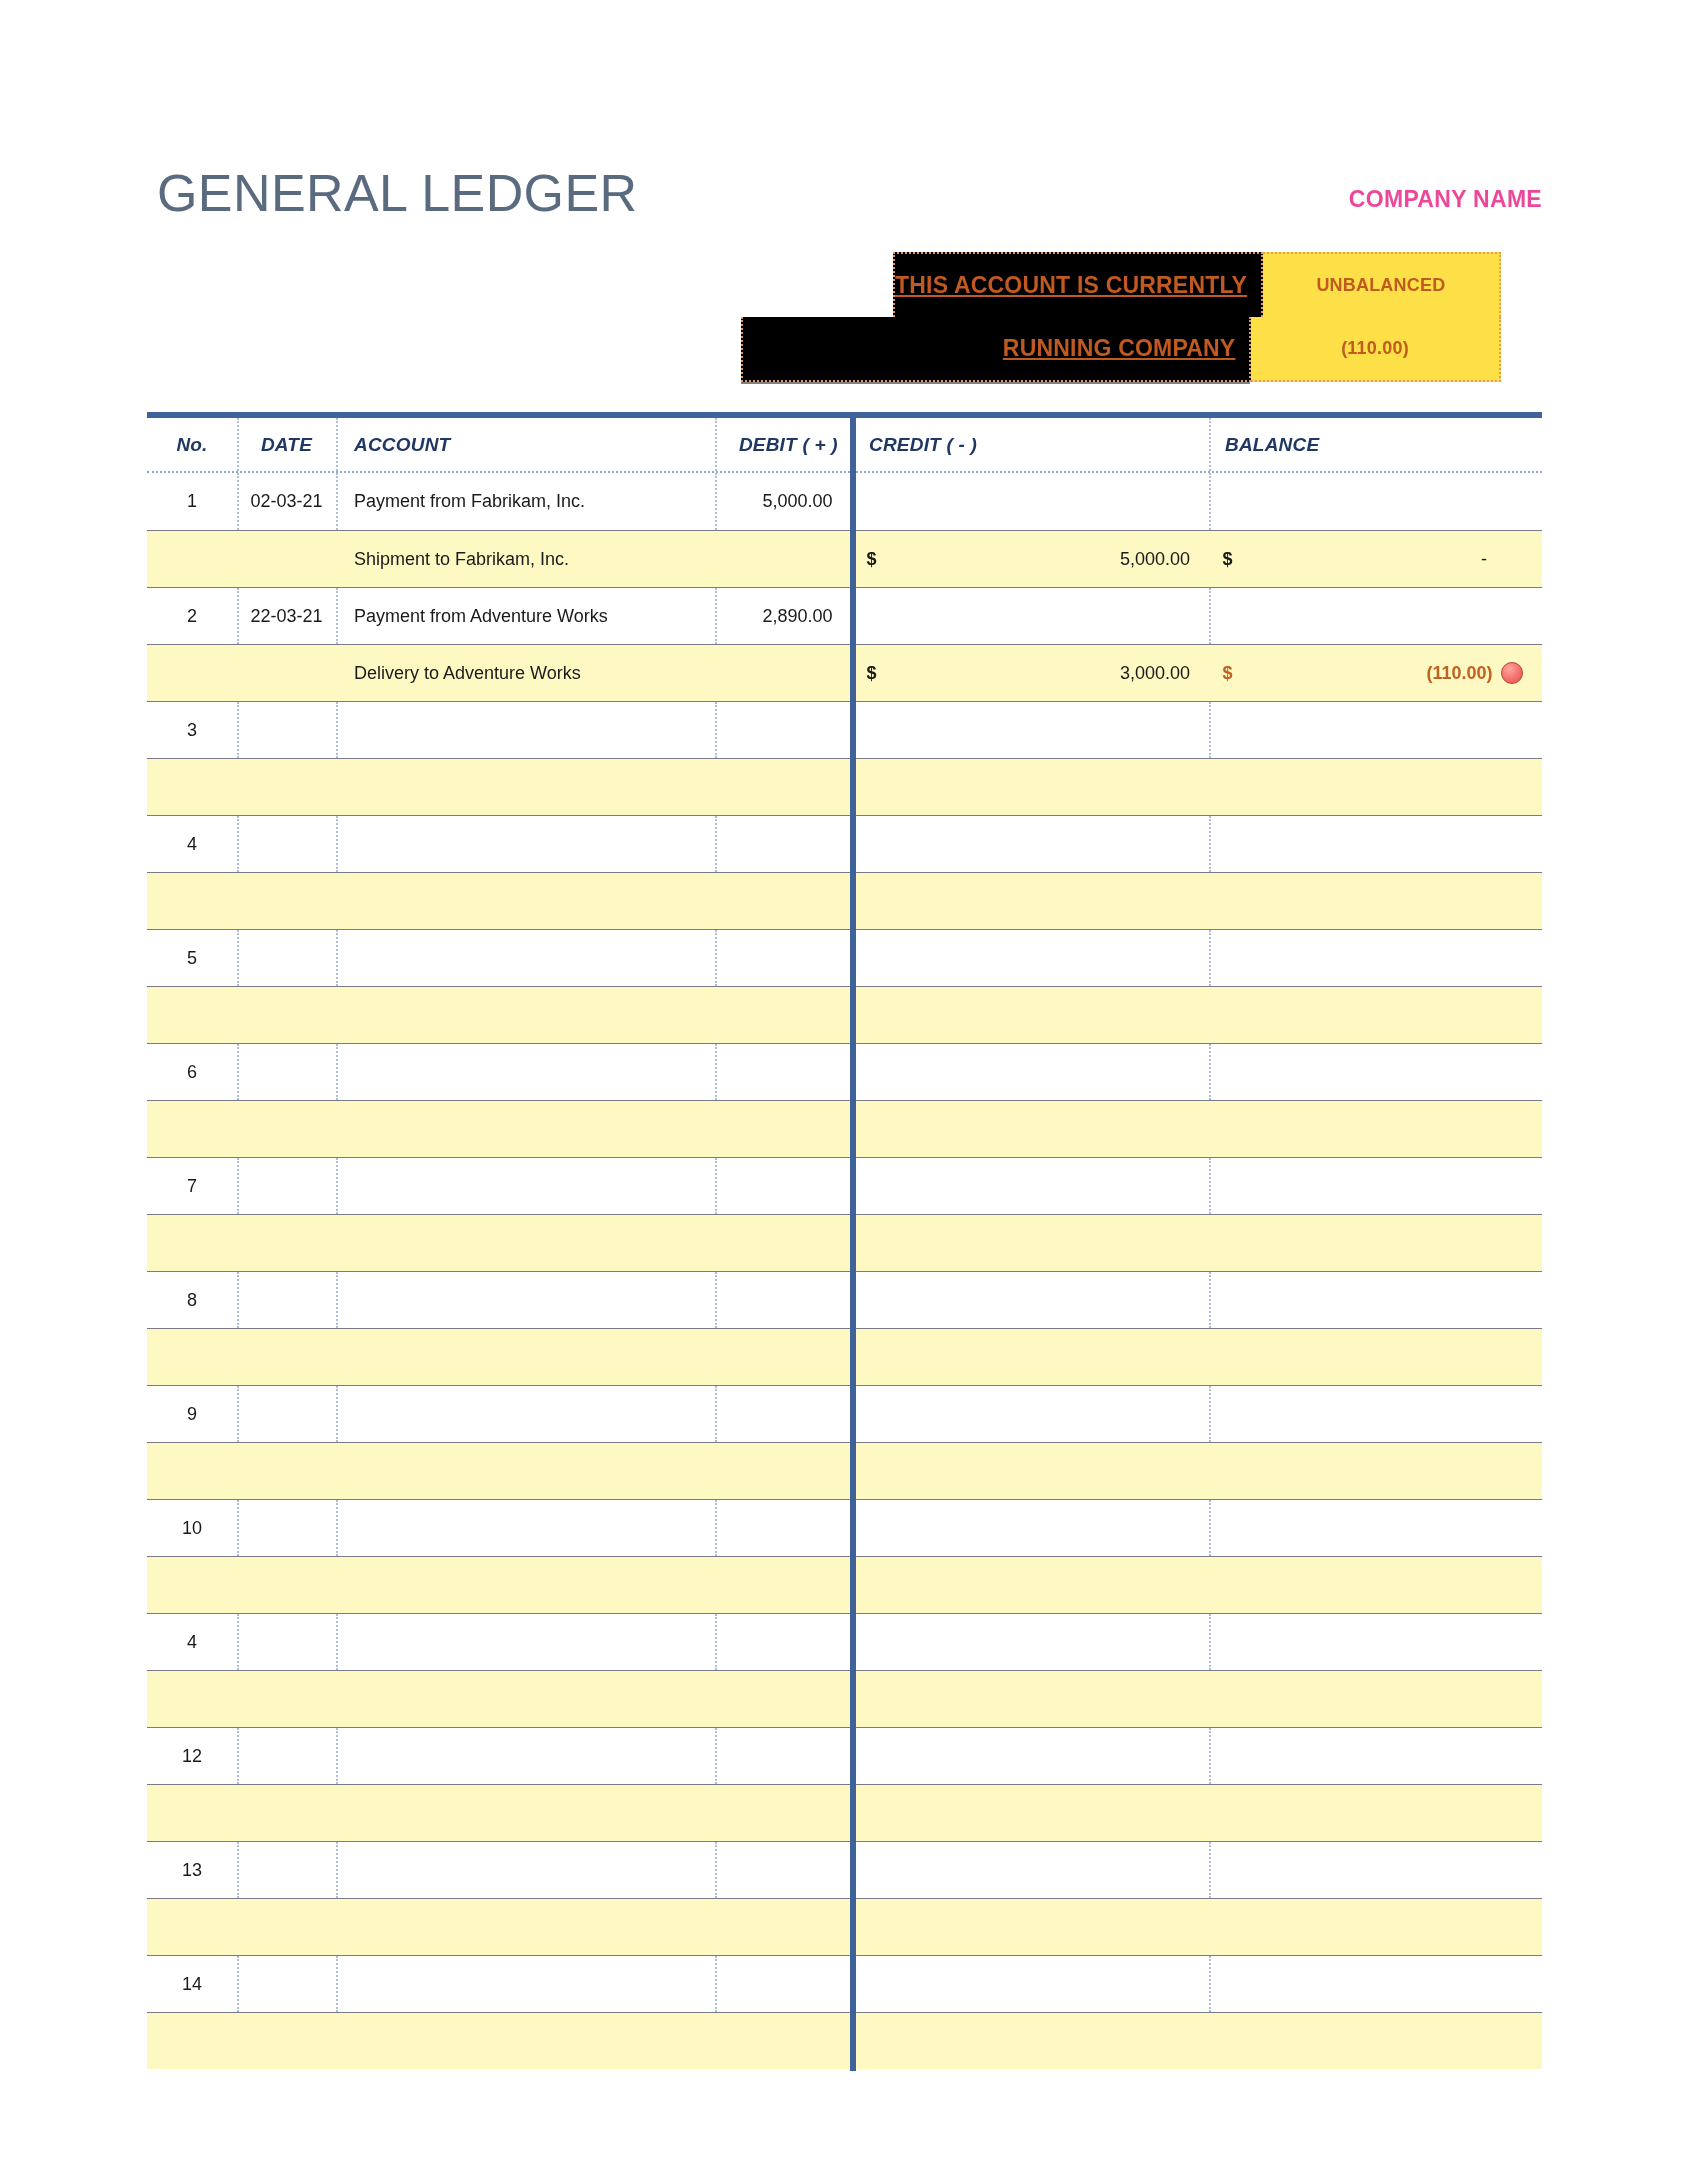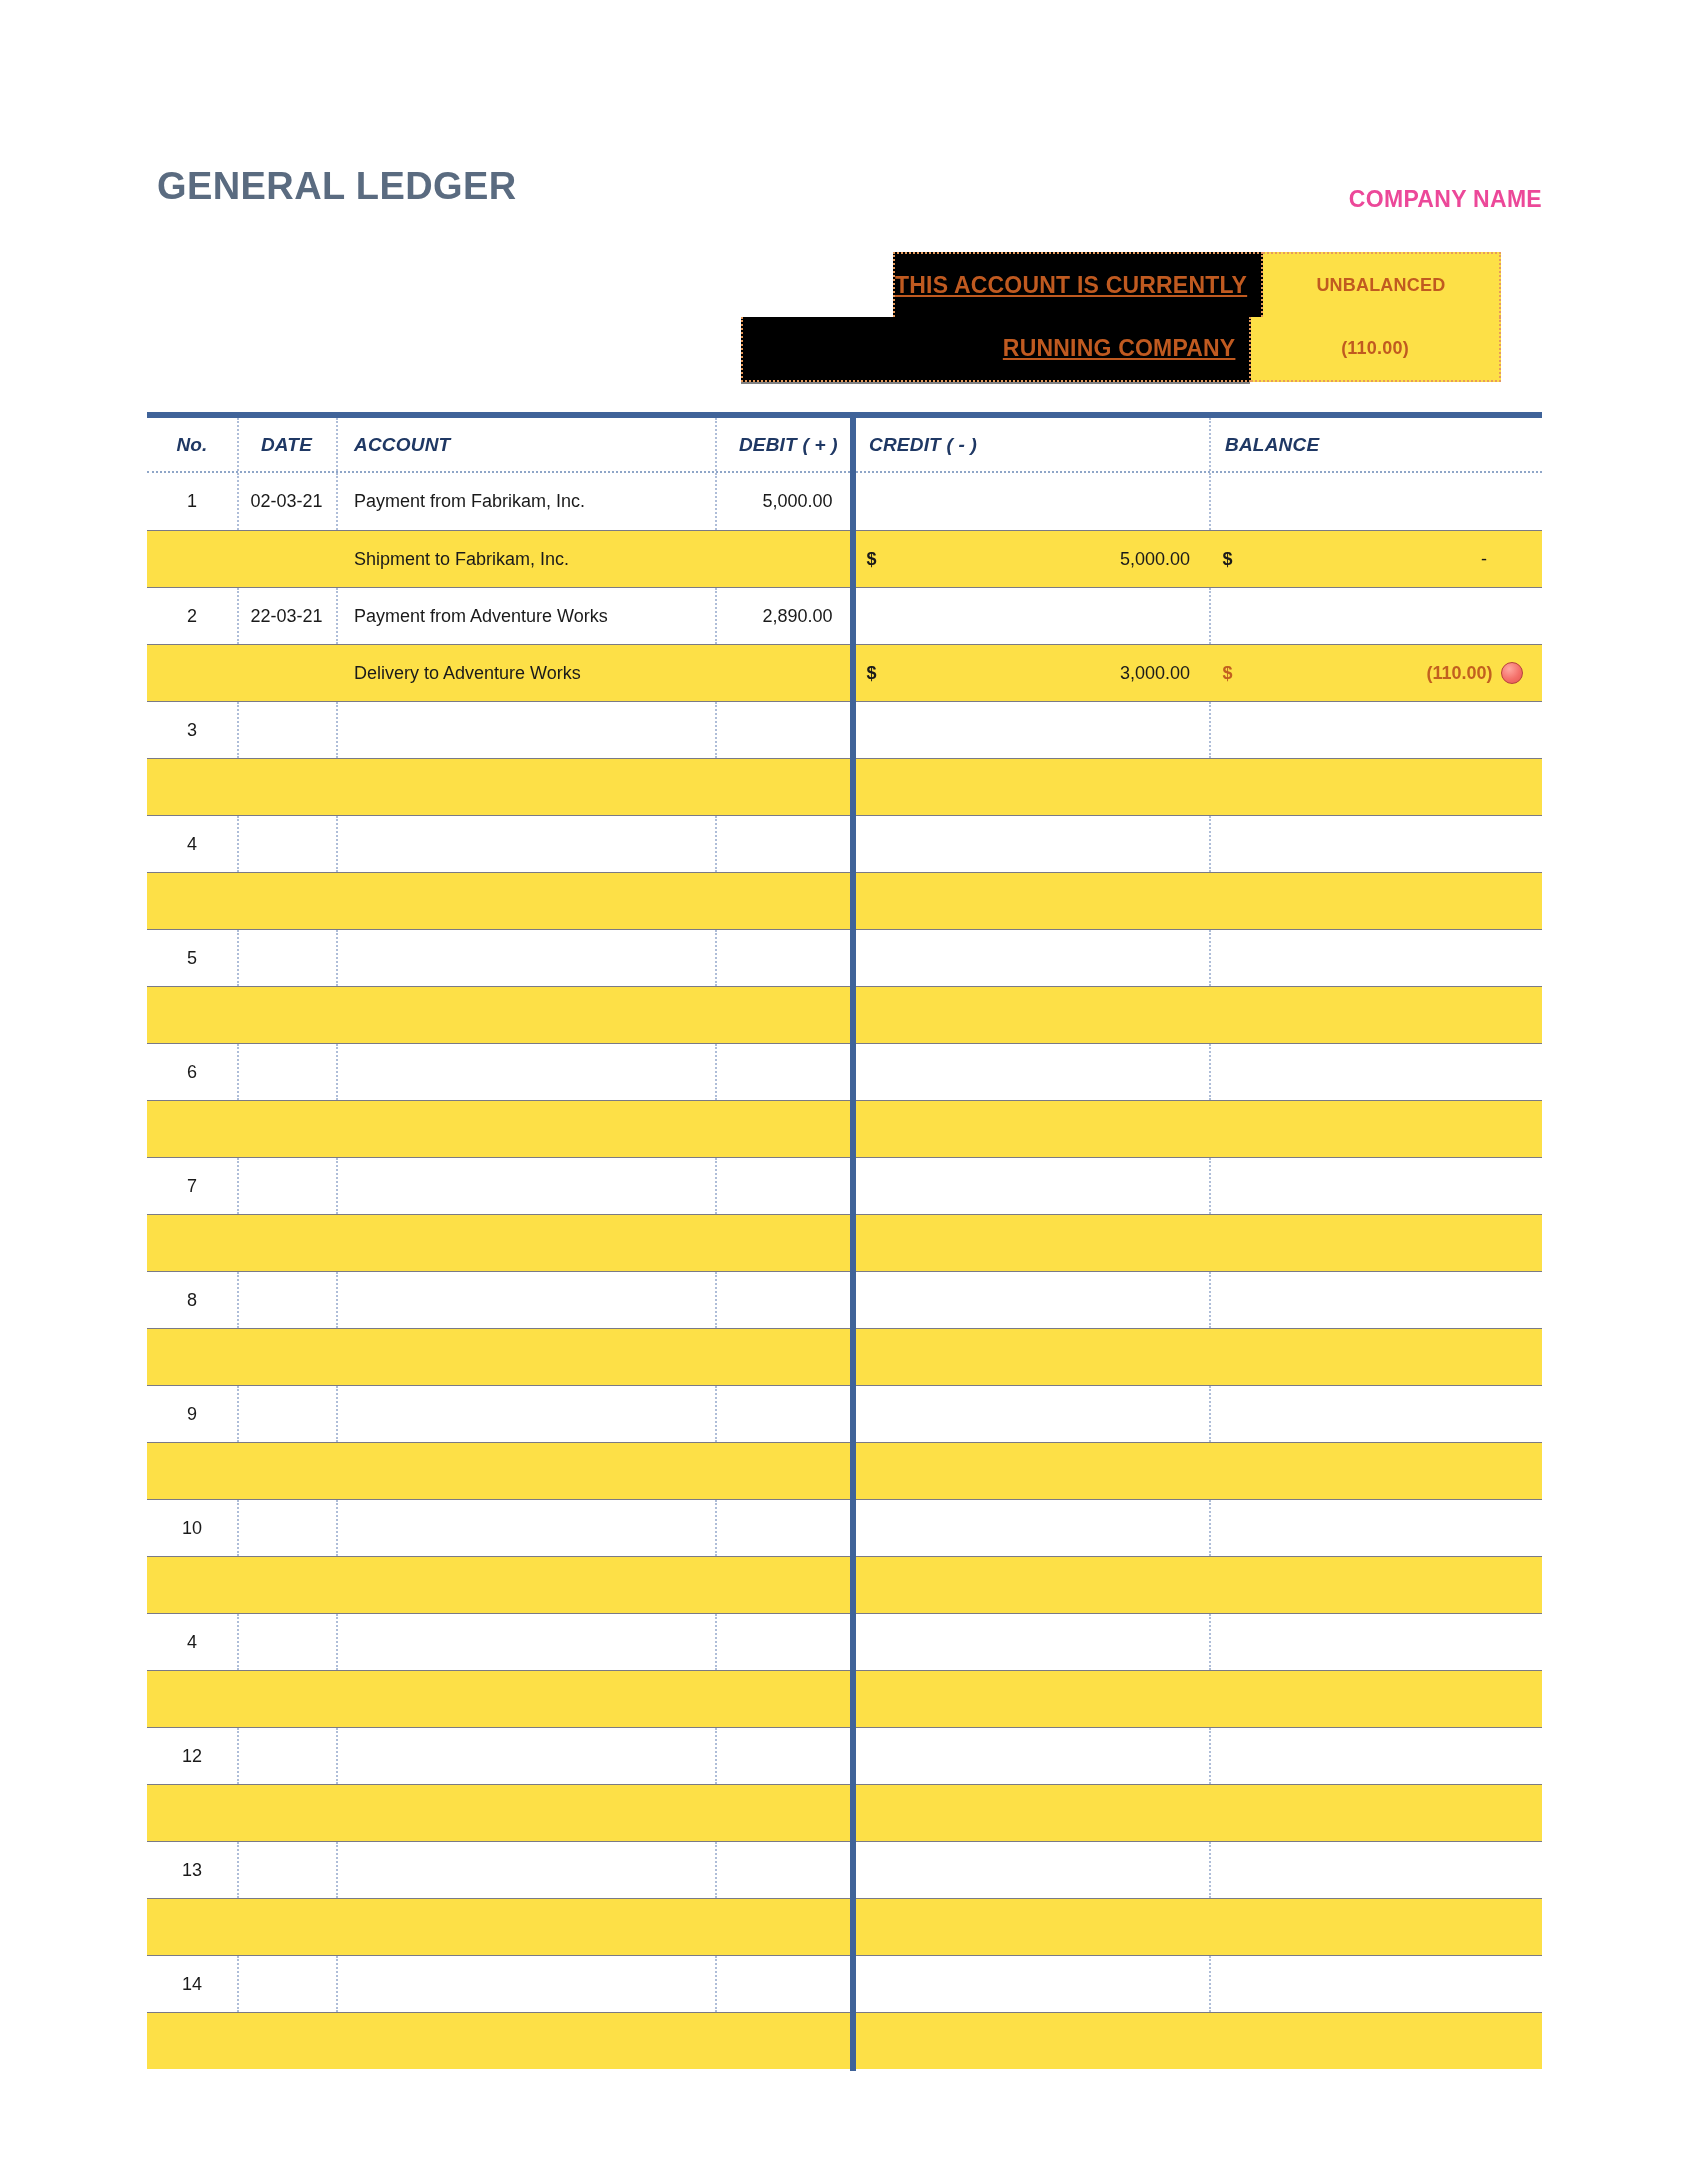--- a/index.html
+++ b/index.html
@@ -14,22 +14,22 @@
     position: relative;
     font-family: "Liberation Sans", sans-serif;
     overflow: hidden;
   }
 
   
   #page-title {
     position: absolute;
     left: 157px;
     top: 167px;
-    font-size: 38px;
-    font-weight: 700;
+    font-size: 52px;
+    font-weight: 400;
     letter-spacing: 0.4px;
     color: #5a6b80;
     line-height: 1;
     white-space: nowrap;
   }
   #company-name {
     position: absolute;
     right: 143px;
     top: 186px;
     font-size: 23px;
@@ -116,21 +116,21 @@
     width: 100%;
     height: 57px;
     align-items: center;
   }
   .trow.header-row {
     height: 55px;
     border-bottom: 2.6px dotted #8fa6c8;
     font-style: italic;
   }
   .trow.white { background: #ffffff; }
-  .trow.shaded { background: #fde047; justify-content: space-between; }
+  .trow.shaded { background: #fef9c3; justify-content: space-between; }
   .trow.bordered-top { border-top: 1.7px solid #7a7a86; }
 
   
   .c {
     height: 100%;
     display: flex;
     align-items: center;
     position: relative;
     font-size: 18px;
     color: #1a1a1a;

